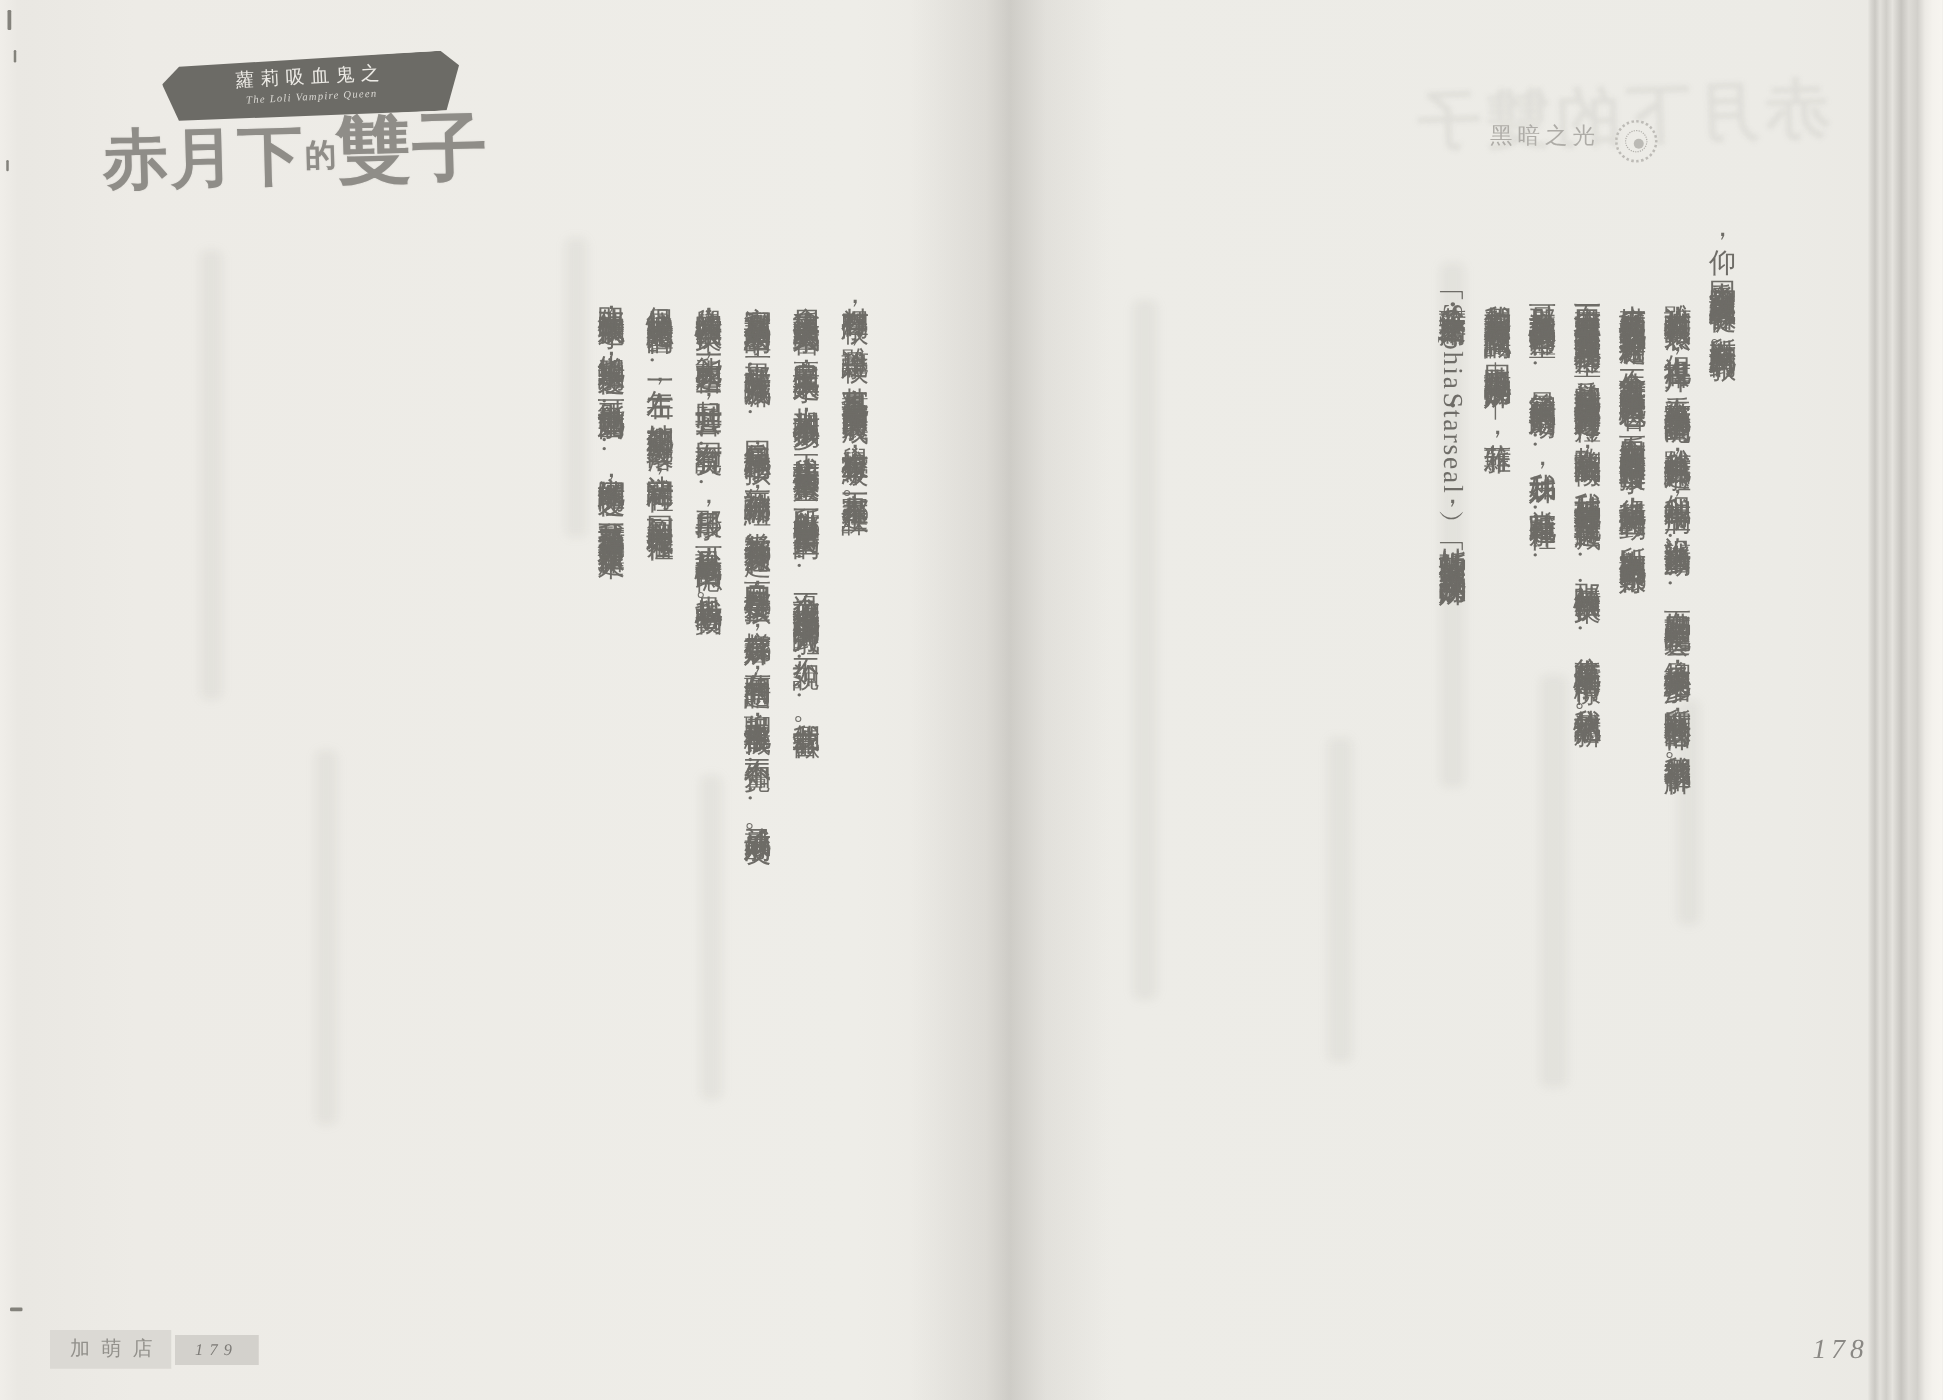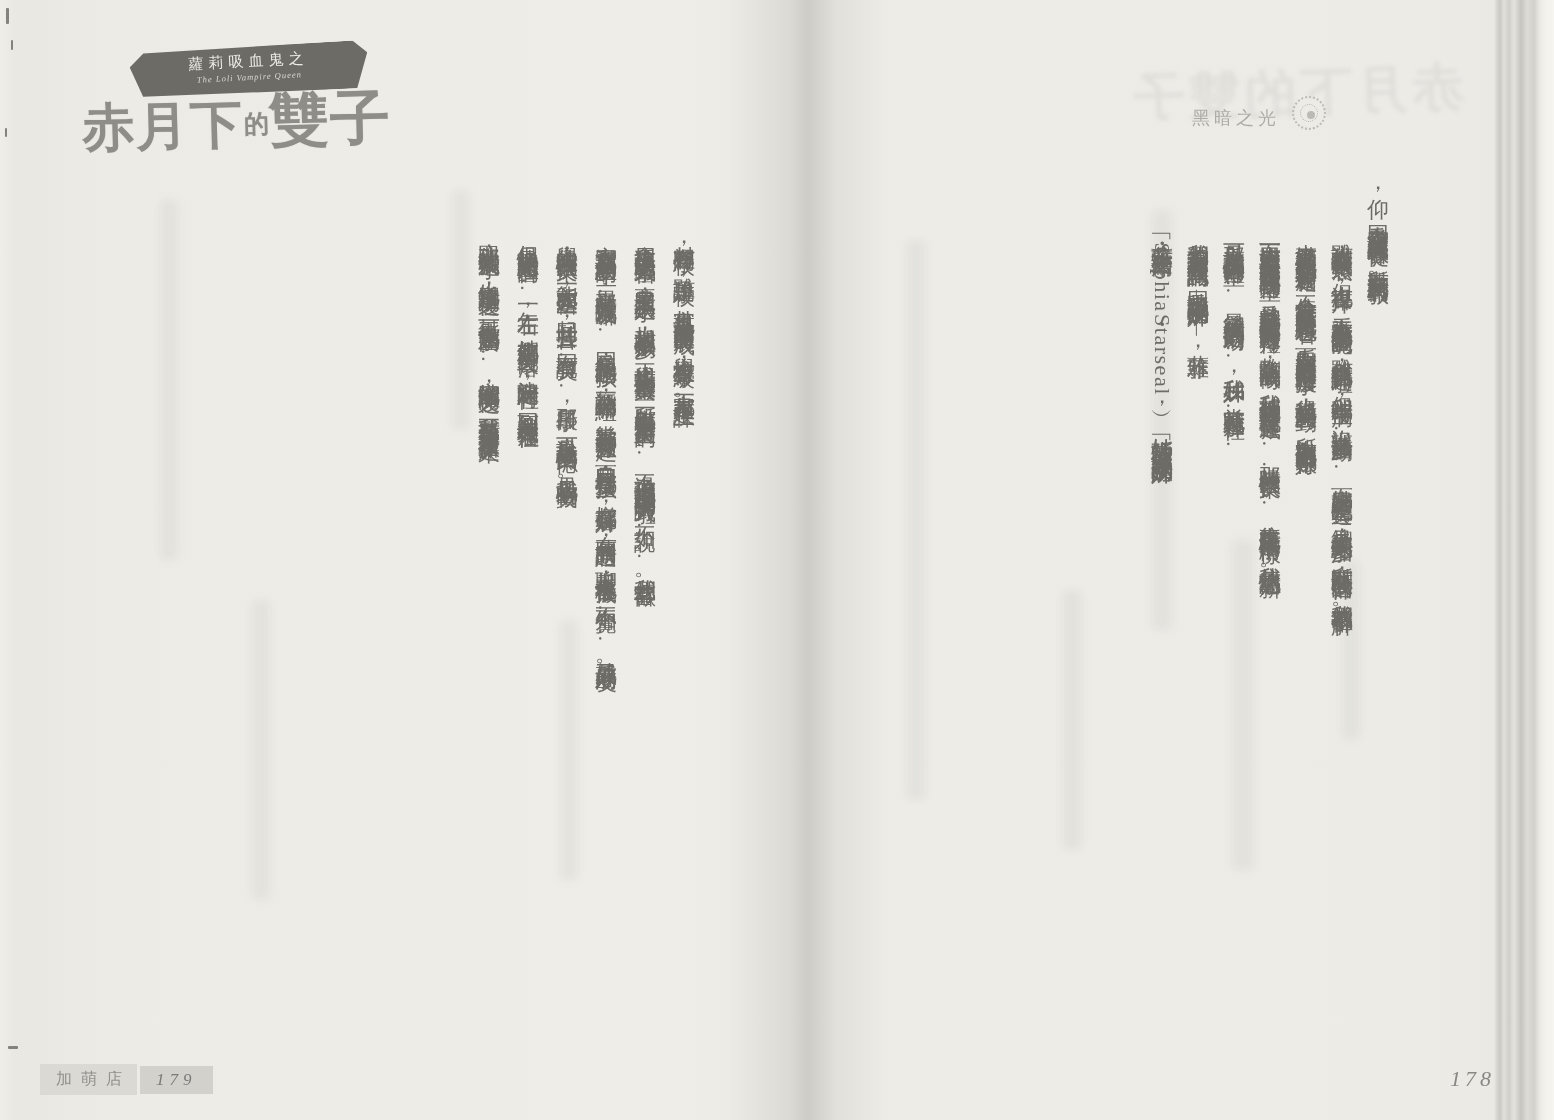--- a/index.html
+++ b/index.html
@@ -47,21 +47,21 @@
   .ribbon-en{font-size:8.5px;letter-spacing:1px;font-style:italic;opacity:.85;margin-top:1px;}
   .book-title{
     position:absolute;left:0;top:44px;white-space:nowrap;color:#8f8d88;
     font-weight:bold;transform:rotate(-1.5deg);text-shadow:0 0 1px rgba(143,141,136,.4);
   }
   .tp1{font-size:52px;letter-spacing:2px;}
   .tp2{font-size:25px;vertical-align:9px;}
   .tp3{font-size:60px;letter-spacing:1px;}
 
   
-  .chapter{position:absolute;left:1192px;top:96px;display:flex;align-items:flex-end;gap:12px;}
+  .chapter{position:absolute;left:1192px;top:96px;display:flex;align-items:flex-start;gap:12px;}
   .chapter-title{font-size:18px;letter-spacing:4px;color:#aeaca7;}
   .badge{
     width:34px;height:34px;border-radius:50%;
     border:2px dotted #bdbbb6;position:relative;box-sizing:border-box;
   }
   .badge-inner{
     position:absolute;left:6px;top:6px;width:18px;height:18px;border-radius:50%;
     border:1px dotted #b3b1ac;box-sizing:border-box;
   }
   .badge-dot{
@@ -100,21 +100,21 @@
   .right-text p{line-height:36px;}
   p.indent{text-indent:2em;}
 
   
   .footer-left{position:absolute;left:40px;top:1064px;display:flex;align-items:center;}
   .shop{
     background:#dbd9d4;color:#92908b;font-size:16px;
     letter-spacing:9px;padding:5px 6px 5px 16px;
   }
   .pagenum-left{
-    background:#d3d1cc;color:#7c7a76;font-style:italic;font-size:17px;
+    background:#d3d1cc;color:#7c7a76;font-style:italic;font-size:13px;
     padding:4px 16px;letter-spacing:5px;margin-left:3px;
   }
   .pagenum-right{
     position:absolute;left:1450px;top:1066px;font-style:italic;
     font-size:22px;color:#8a8884;letter-spacing:4px;
   }
 </style>
 </head>
 <body>
 

